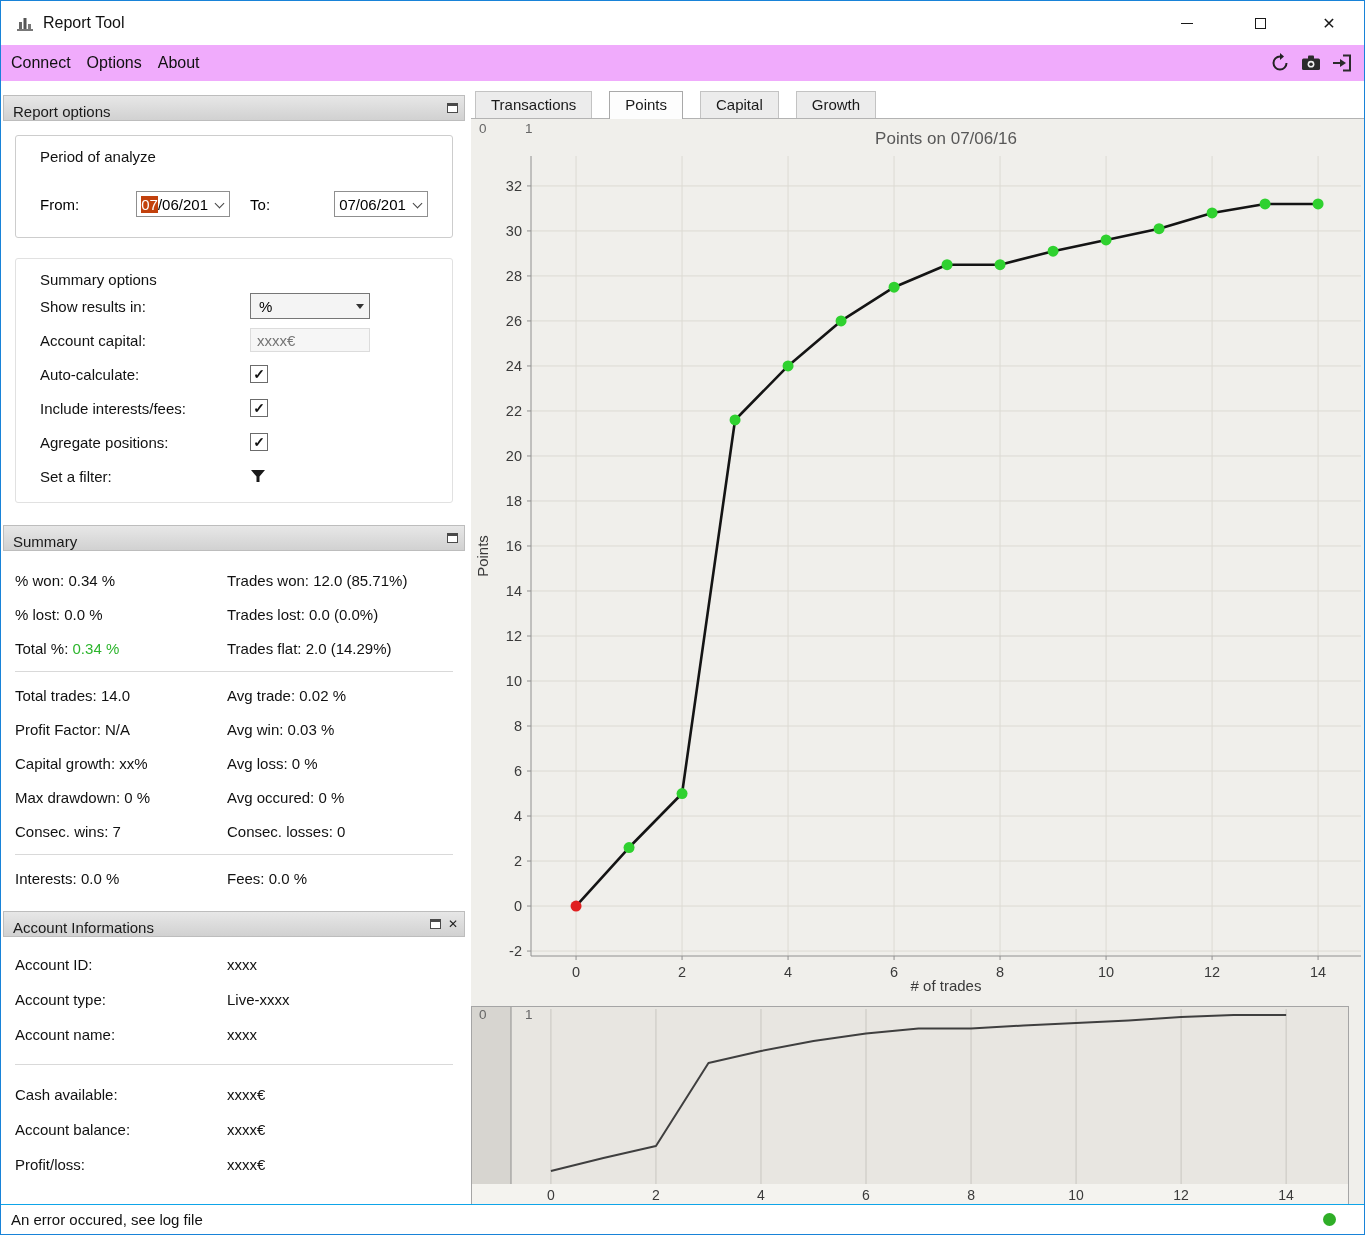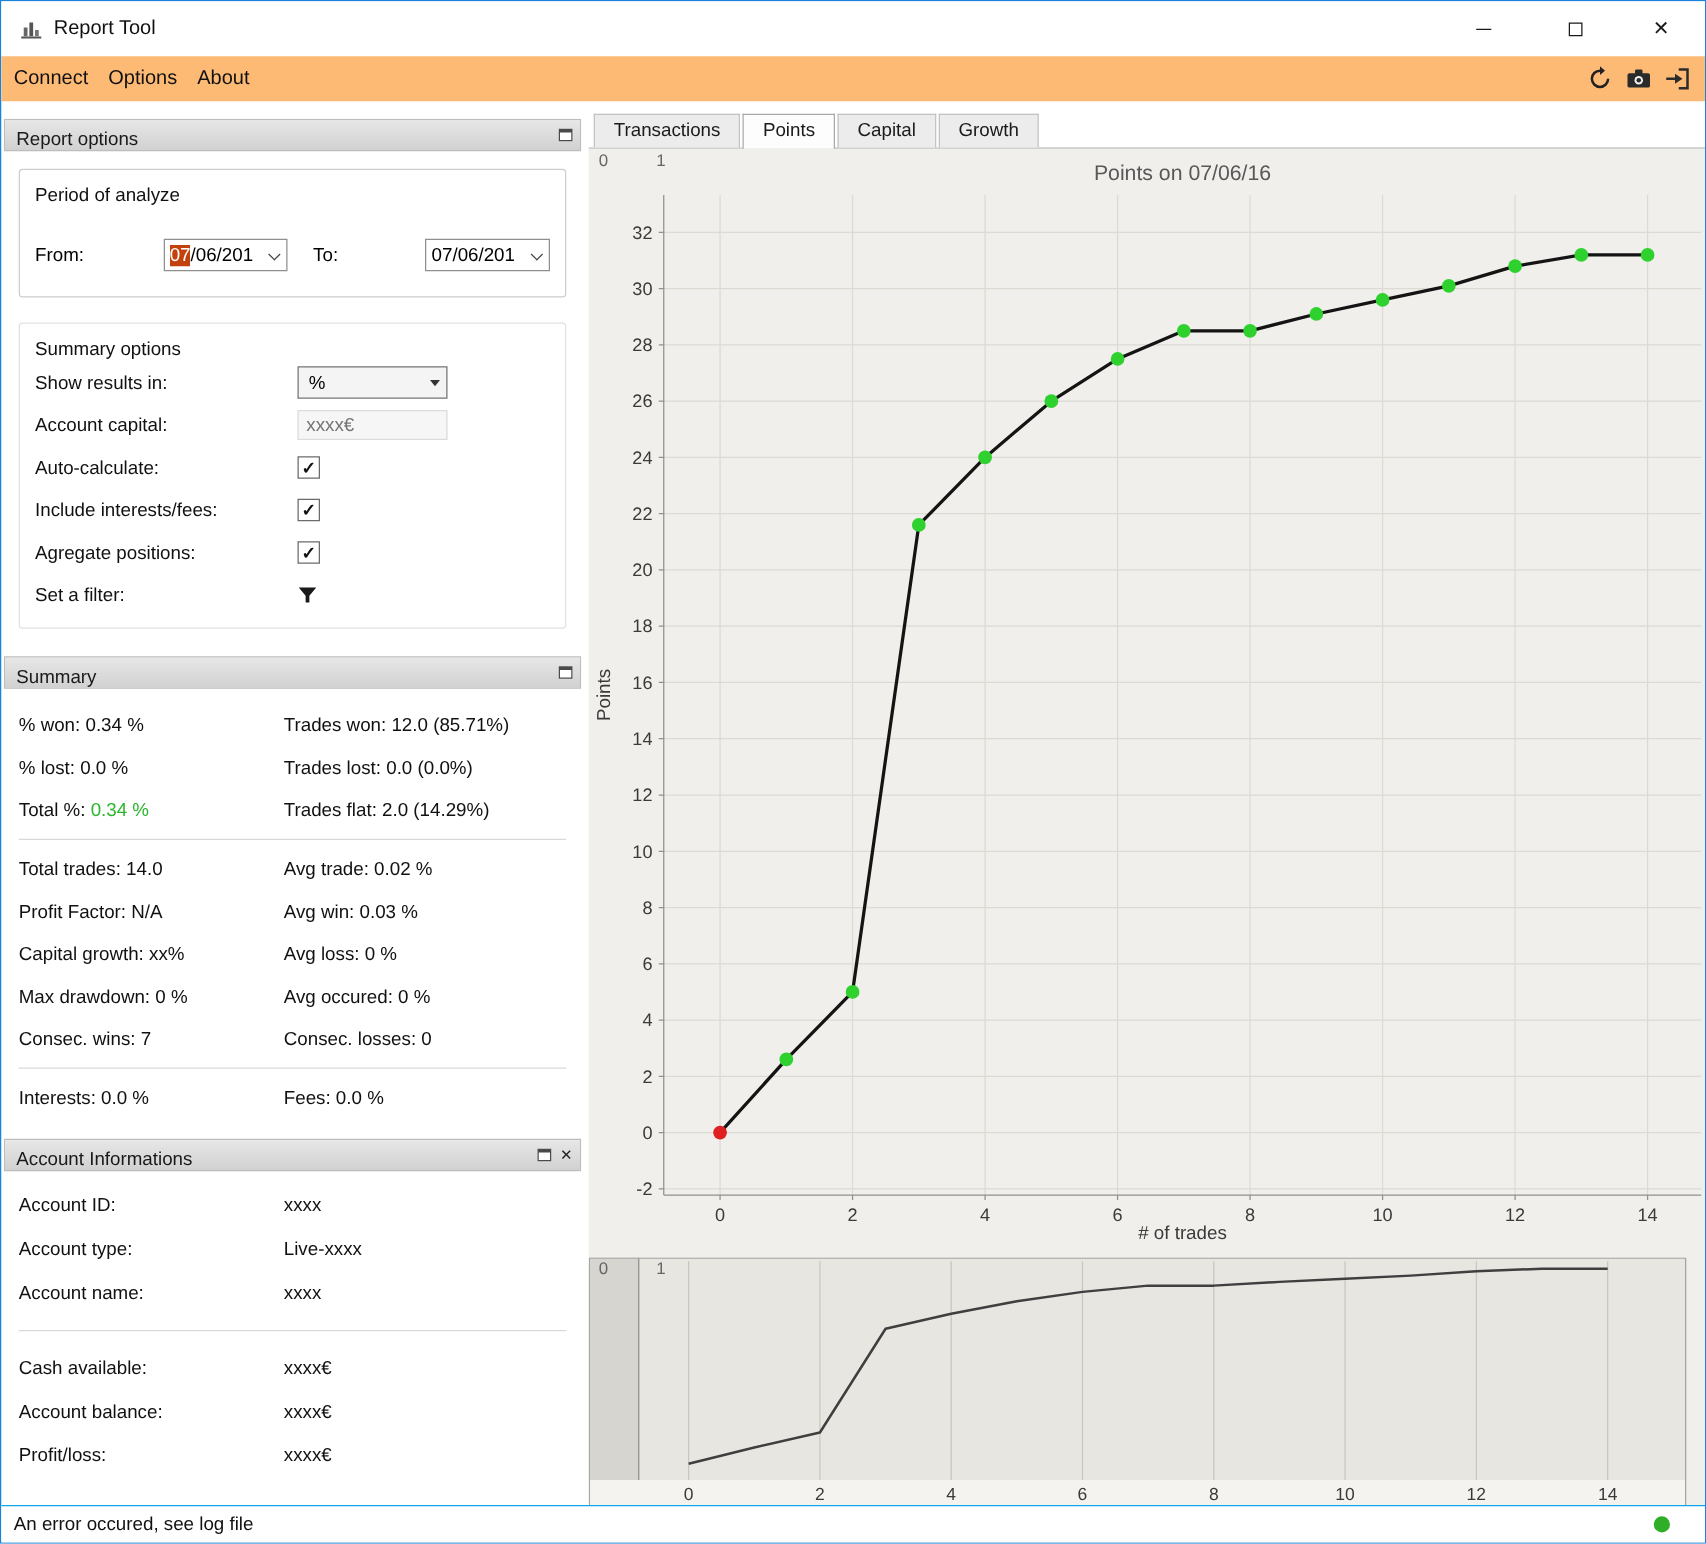--- a/index.html
+++ b/index.html
@@ -13,38 +13,38 @@
   #titlebar .title { font-size: 16px; color: #111; margin-left: 8px; }
   .win-btn { position: absolute; top: 2px; width: 44px; height: 40px;
              display: flex; align-items: center; justify-content: center; cursor: default; }
   .btn-min { left: 1164px; } .btn-max { left: 1237px; } .btn-close { left: 1306px; }
   .min-glyph { width: 12px; height: 0; border-top: 1px solid #1a1a1a; }
   .max-glyph { width: 11px; height: 11px; border: 1px solid #1a1a1a; }
   .close-glyph { font-size: 16px; color: #1a1a1a; }
 
   
   #menubar { position: absolute; top: 44px; left: 0; right: 0; height: 36px;
-             display: flex; align-items: center; padding-left: 2px; background: #fdba74; }
+             display: flex; align-items: center; padding-left: 2px; background: #f0abfc; }
   .menu-item { padding: 6px 8px; font-size: 16px; color: #111; cursor: default; }
   .menubar-icons { position: absolute; right: 10px; top: 2px; height: 32px;
                    display: flex; gap: 7px; align-items: center; }
   .tool-ico { width: 24px; height: 24px; display: flex; align-items: center; justify-content: center; }
 
   
   #left-panel { position: absolute; left: 2px; top: 94px; width: 462px; height: 1111px;
                 background: #fff; overflow: hidden; }
   .panel-header { height: 26px; background: linear-gradient(#e7e7e7, #d1d1d1);
                   border: 1px solid #bdbdbd; display: flex; align-items: flex-end;
                   padding: 0 9px; font-size: 15px; color: #1a1a1a; position: relative; }
   .header-icons { position: absolute; right: 6px; top: 0; height: 100%;
                   display: flex; align-items: center; gap: 7px; }
   .float-ico { width: 11px; height: 10px; border: 1px solid #4a4a4a; border-top: 3px solid #4a4a4a; background: #fff; }
   .hdr-close { font-size: 12px; color: #222; line-height: 1; }
 
-  .groupbox { border: 1px solid #cdcdcd; border-radius: 3px; margin: 14px 12px 0; padding: 12px 12px 20px; }
+  .groupbox { border: 1px solid #cdcdcd; border-radius: 3px; margin: 14px 12px 0; padding: 12px 24px 20px; }
   .groupbox-light { border-color: #e1e1e1; margin-top: 20px; padding-bottom: 10px; }
   .group-title { font-size: 15px; color: #111; }
   .fields { display: flex; align-items: center; margin-top: 26px; }
   .from-label { width: 103px; font-size: 15px; }
   .to-label { width: 100px; font-size: 15px; margin-left: 10px; padding-left: 10px; }
   .datecombo { width: 100px; height: 26px; border: 1px solid #8f8f8f; background: #fff;
                display: flex; align-items: center; padding-left: 4px; font-size: 15px; position: relative; }
   .datecombo .sel { background: #c2410c; color: #fff; }
   .chevron { position: absolute; right: 6px; top: 8px; width: 7px; height: 7px;
              border-right: 1.6px solid #444; border-bottom: 1.6px solid #444; transform: rotate(45deg); }
@@ -73,21 +73,21 @@
 
   .acct { padding: 10px 12px 0; }
   .acct-row { display: grid; grid-template-columns: 212px 1fr; height: 35px; align-items: center; font-size: 15px; color: #111; }
   .acct .divider { margin: 12px 0; }
 
   
   #right-panel { position: absolute; left: 470px; top: 90px; width: 893px; height: 1115px; background: #fff; }
   #tabbar { height: 28px; display: flex; align-items: flex-end; padding-left: 4px;
             border-bottom: 1px solid #b3b3b3; background: #fff; }
   .tab { padding: 4px 15px 5px; font-size: 15px; color: #1a1a1a; background: #ececec;
-         border: 1px solid #c3c3c3; border-bottom: none; margin-right: 2px; cursor: default; }
+         border: 1px solid #c3c3c3; border-bottom: none; margin-right: 17px; cursor: default; }
   .tab.active { background: #fdfdfd; border-color: #a9a9a9; position: relative; z-index: 2; margin-bottom: -1px; padding-bottom: 6px; }
   #chart-area { position: absolute; top: 28px; left: 0; width: 893px; height: 1087px; background: #f0efeb; }
   #main-chart { position: absolute; top: 0; left: 0; }
   #nav-chart { position: absolute; top: 887px; left: 0; }
 
   
   #statusbar { position: absolute; left: 0; right: 0; bottom: 0; height: 30px; background: #fff;
                border-top: 1px solid #0ea5e9; display: flex; align-items: center;
                padding-left: 10px; font-size: 15px; color: #111; }
   .status-dot { position: absolute; right: 28px; top: 8px; width: 13px; height: 13px; border-radius: 50%; }

